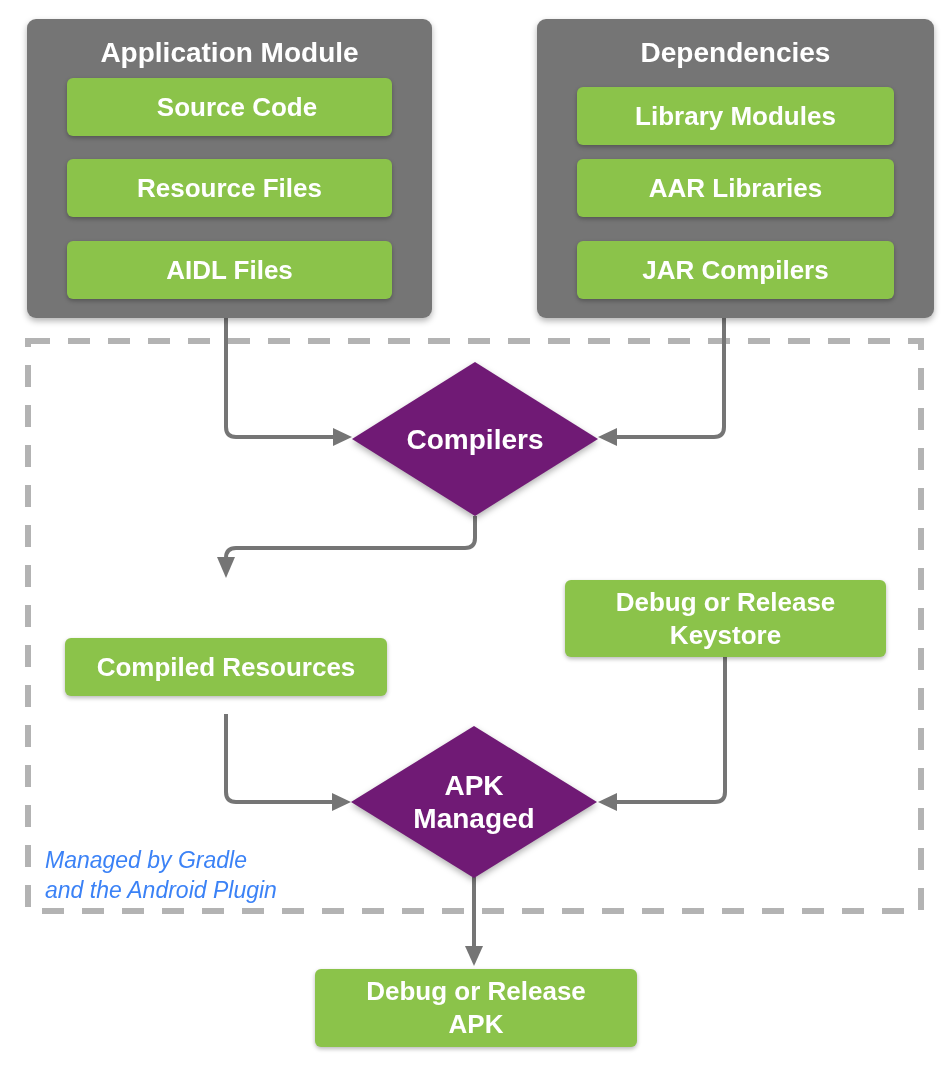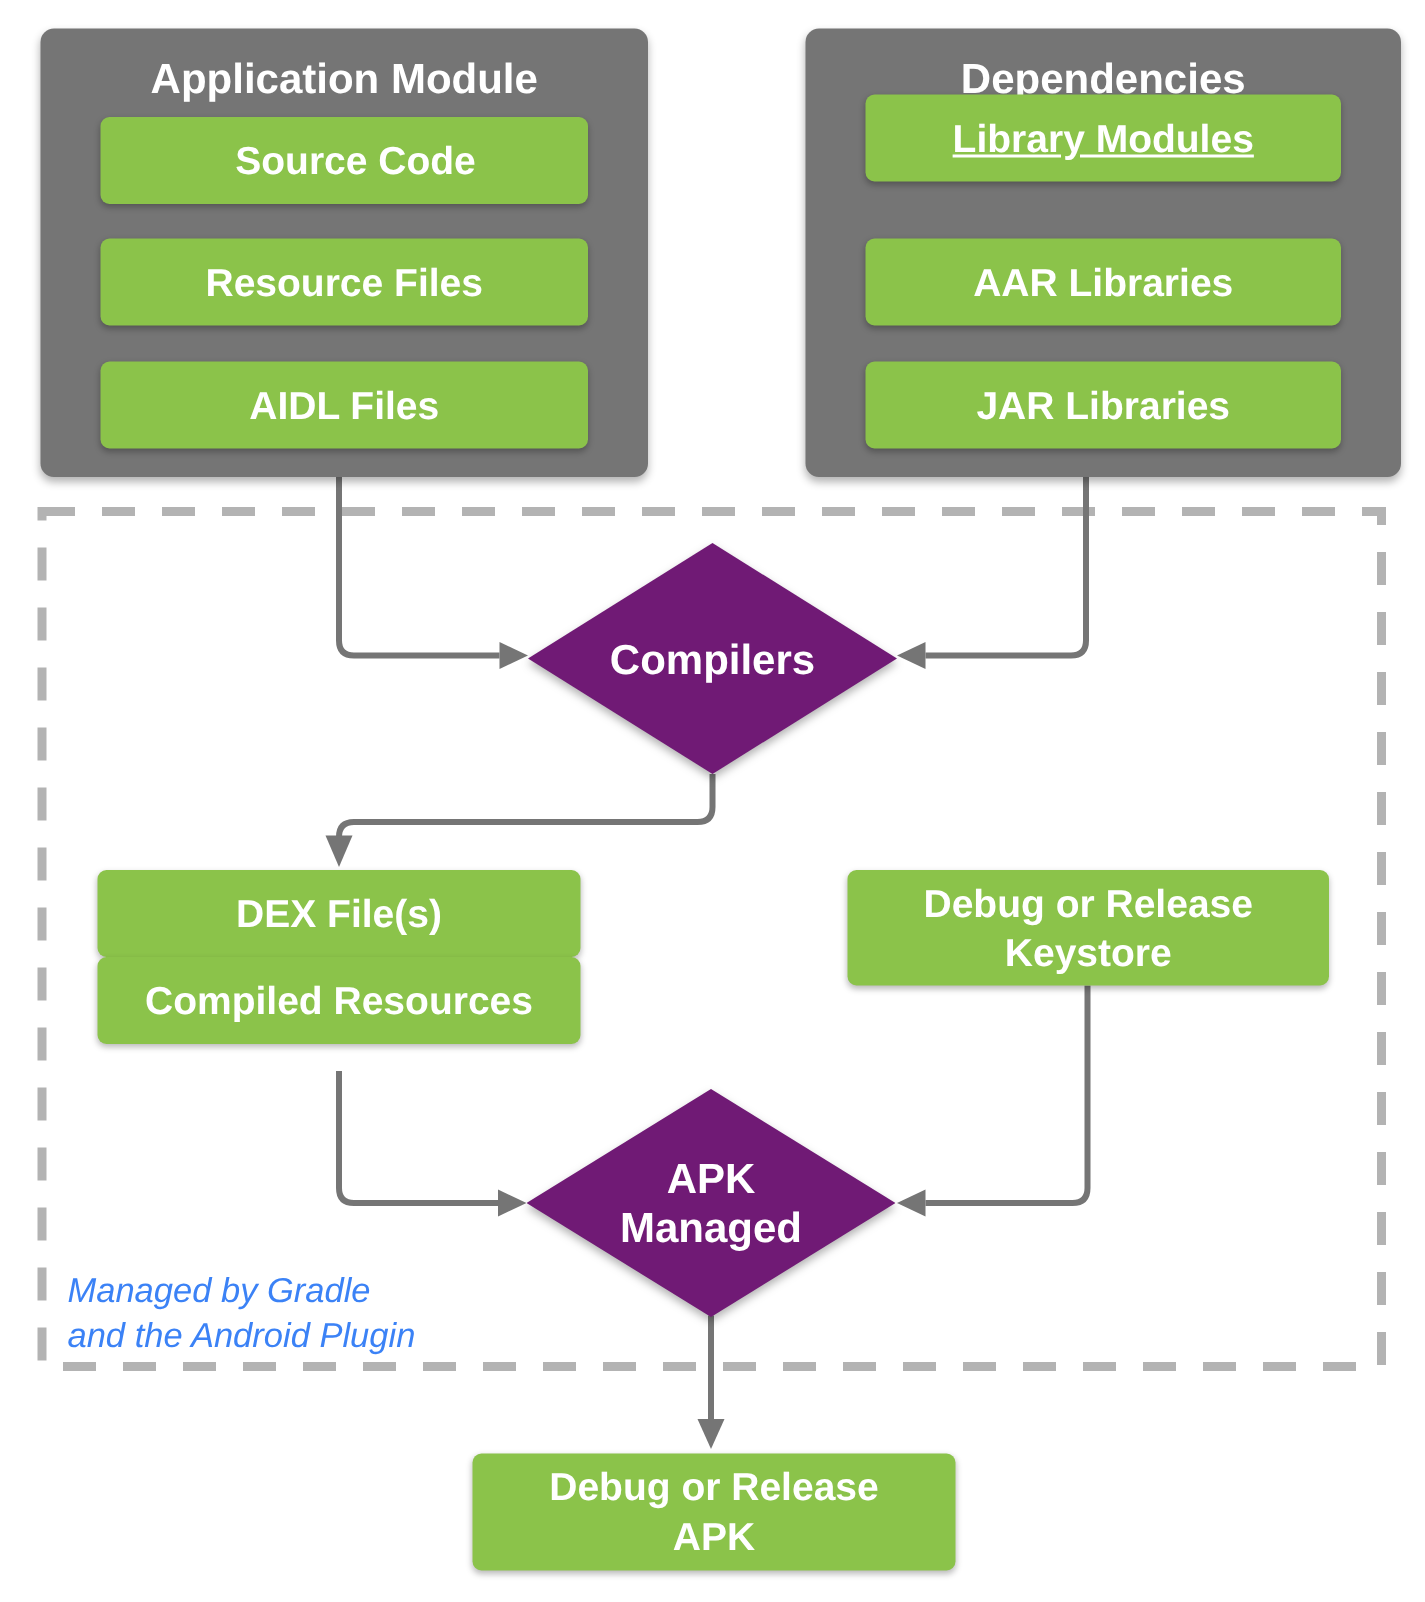--- a/index.html
+++ b/index.html
@@ -67,34 +67,31 @@
 
   <div class="panel" style="left:27px;top:19px;width:405px;height:299px;">
     <div class="panel-title">Application Module</div>
     <div class="green-box" style="top:59px;padding-left:15px;">Source Code</div>
     <div class="green-box" style="top:140px;">Resource Files</div>
     <div class="green-box" style="top:222px;">AIDL Files</div>
   </div>
 
   <div class="panel" style="left:525px;top:19px;width:397px;height:299px;margin-left:12px;">
     <div class="panel-title">Dependencies</div>
-    <div class="green-box" style="top:44px;text-decoration:underline;">Library Modules</div>
+    <div class="green-box" style="top:68px;">Library Modules</div>
     <div class="green-box" style="top:140px;">AAR Libraries</div>
-    <div class="green-box" style="top:222px;">JAR Libraries</div>
+    <div class="green-box" style="top:222px;">JAR Compilers</div>
   </div>
 
   <div class="diamond-wrap" style="left:352px;top:362px;width:246px;height:154px;">
     <div class="diamond">
       <span>Compilers</span>
     </div>
   </div>
 
-  <div class="green-box free-box" style="left:65px;top:580px;width:322px;height:58px;">
-    <span>DEX File(s)</span>
-  </div>
 
   <div class="green-box free-box" style="left:65px;top:638px;width:322px;height:58px;">
     <span>Compiled Resources</span>
   </div>
 
   <div class="green-box free-box" style="left:565px;top:580px;width:321px;height:77px;">
     <span>Debug or Release</span>
     <span>Keystore</span>
   </div>
 

